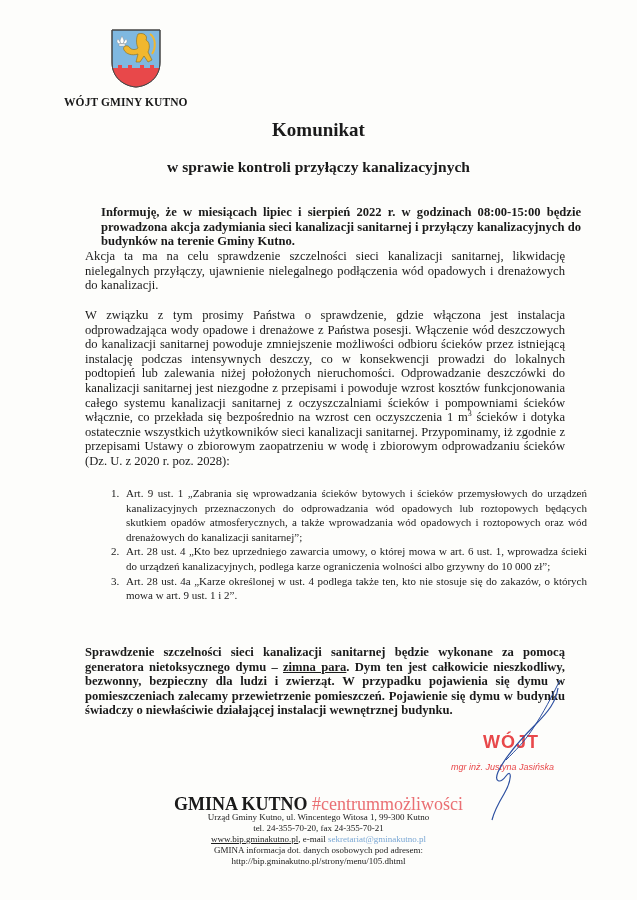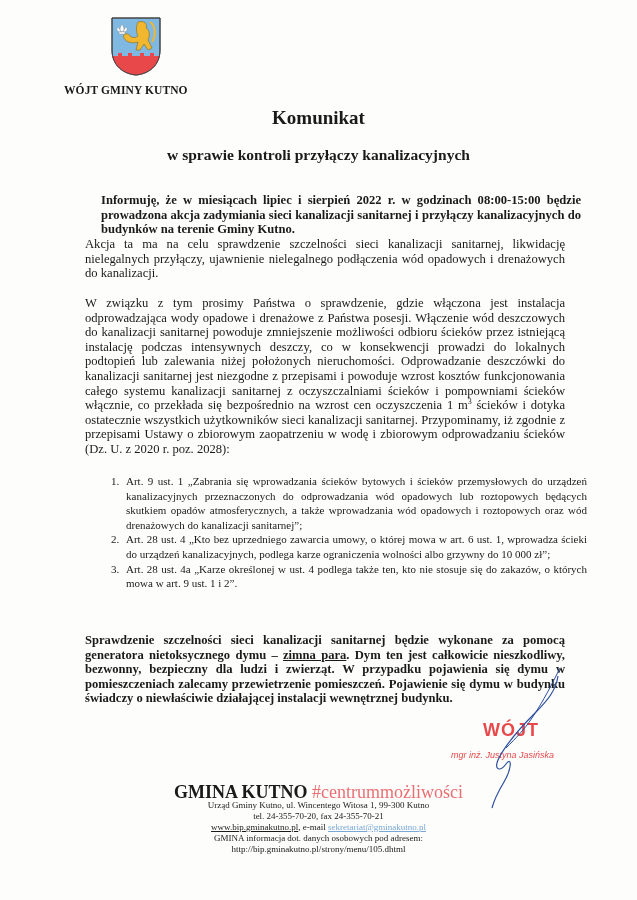--- a/index.html
+++ b/index.html
@@ -1,20 +1,20 @@
 <!DOCTYPE html>
 <html><head>
 <meta charset="utf-8">
 <style>
   html, body { margin: 0; padding: 0; }
   body {
     width: 637px; height: 900px; background: #fdfdfb; overflow: hidden;
     font-family: "Liberation Serif", serif; color: #1a1a1a; position: relative;
   }
-  .page { position: absolute; left: 0; top: 0; width: 637px; height: 636px; }
+  .page { position: absolute; left: 0; top: 12px; width: 637px; height: 636px; }
   .crest { position: absolute; left: 110px; top: 16px; width: 52px; height: 60px; }
   .org { position: absolute; left: 64px; top: 84px; font-size: 11.5px; font-weight: bold; letter-spacing: 0.1px; }
   .title { position: absolute; left: 0; width: 637px; top: 107px; text-align: center; font-size: 19px; font-weight: bold; }
   .subtitle { position: absolute; left: 0; width: 637px; top: 146px; text-align: center; font-size: 15.5px; font-weight: bold; }
   .body { position: absolute; left: 85px; width: 480px; font-size: 12.6px; line-height: 14.6px; text-align: justify; }
   .b1 { top: 177px; font-weight: bold; }
   .b2 { top: 237px; }
   .b3 { top: 296px; }
   .list { position: absolute; left: 100px; width: 465px; top: 474px; margin: 0; padding: 0 0 0 22px; font-size: 11px; line-height: 14.6px; text-align: justify; }
   .list li { margin: 0; padding-left: 4px; }
@@ -22,21 +22,21 @@
   .u { text-decoration: underline; }
   sup { font-size: 8px; line-height: 0; }
   .stamp-title { position: absolute; left: 483px; top: 720px; font-family: "Liberation Sans", sans-serif; font-weight: bold; font-size: 18px; color: #e8484a; letter-spacing: 1px; }
   .stamp-name { position: absolute; left: 451px; top: 750px; font-family: "Liberation Sans", sans-serif; font-style: italic; font-size: 9px; color: #e8484a; }
   .signature { position: absolute; left: 0; top: 0; width: 637px; height: 900px; pointer-events: none; }
   .footer { position: absolute; left: 0; width: 637px; top: 784px; text-align: center; font-size: 9px; line-height: 11px; }
   .f-head { font-size: 18px; line-height: 16px; }
   .f-head b { font-weight: bold; }
   .hashtag { color: #ea6f73; font-weight: normal; }
   .link { text-decoration: underline; }
-  .email { color: #7aa7d4; text-decoration: underline; }
+  .email { color: #7aa7d4; }
 </style>
 </head>
 <body>
 
 <div class="page">
 
   <svg class="crest" viewBox="0 0 52 60">
     <path d="M2 2 H50 V34 C50 50 38 58 26 59 C14 58 2 50 2 34 Z" fill="#7fb8e0" stroke="#444" stroke-width="1"></path>
     <path d="M2 40 H8 V37 H12 V40 H18 V37 H22 V40 H30 V37 H34 V40 H40 V37 H44 V40 H50 V34 C50 50 38 58 26 59 C14 58 2 50 2 34 Z" fill="#e8484a"></path>
     <path d="M2 2 H50 V34 C50 50 38 58 26 59 C14 58 2 50 2 34 Z" fill="none" stroke="#444" stroke-width="1"></path>

